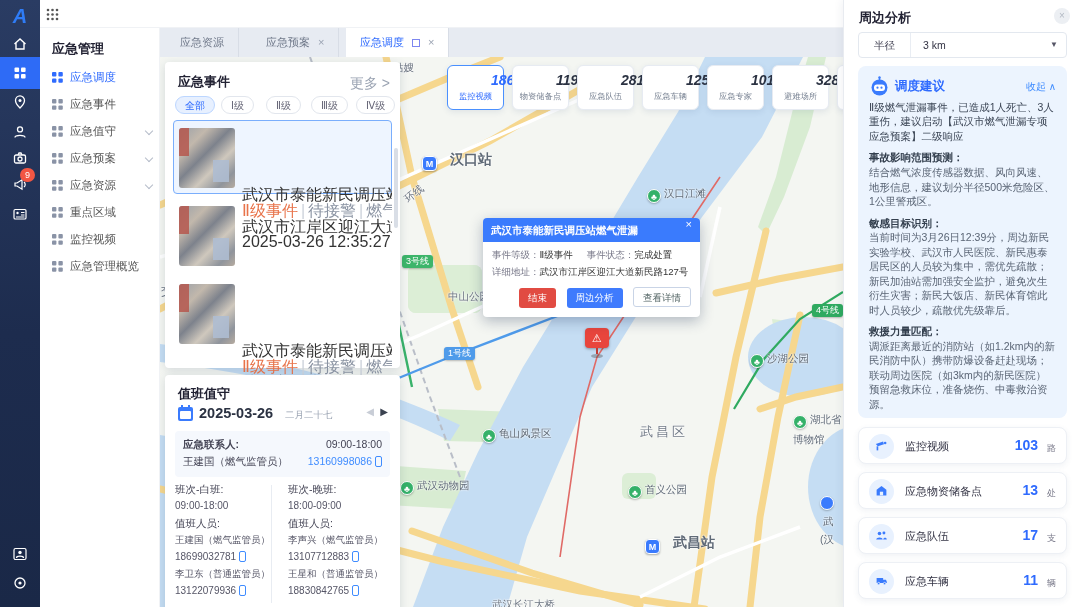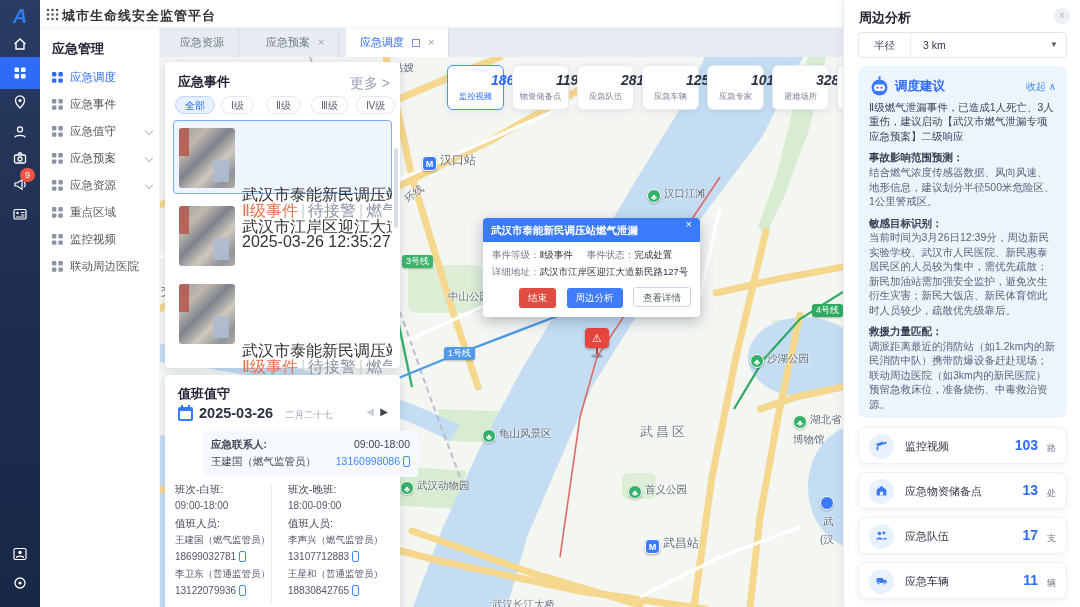--- a/index.html
+++ b/index.html
@@ -39,21 +39,21 @@
   
   .map { left:160px; top:57px; width:683px; height:550px; background:#f4f6f2; overflow:hidden; z-index:5; }
   .mlabel { position:absolute; font-size:10.5px; color:#6b7480; white-space:pre-line; text-shadow:0 0 2px #fff,0 0 2px #fff,0 0 2px #fff; }
   .district { font-size:13px; color:#707a86; letter-spacing:3px; }
   .poi { position:absolute; }
   .poi .dot { display:inline-block; width:14px; height:14px; border-radius:50%; background:#34b169; color:#fff; font-size:9px; line-height:14px; text-align:center; vertical-align:-3px; border:1.5px solid #fff; box-shadow:0 1px 2px rgba(0,0,0,.25); }
   .poi .dot.blue { background:#3a7bfd; }
   .poi .t { font-size:10.5px; color:#5f6a77; margin-left:3px; text-shadow:0 0 2px #fff,0 0 2px #fff; white-space:pre-line; }
   .stn { position:absolute; }
   .stn .ic { display:inline-block; width:15px; height:15px; border-radius:4px; background:#3a7bfd; color:#fff; font-size:9px; font-weight:bold; line-height:15px; text-align:center; vertical-align:-3px; border:1.5px solid #fff; box-shadow:0 1px 2px rgba(0,0,0,.3); }
-  .stn .t { font-size:12px; color:#5f6a77; margin-left:3px; text-shadow:0 0 2px #fff,0 0 2px #fff; }
+  .stn .t { font-size:14px; color:#5f6a77; margin-left:13px; text-shadow:0 0 2px #fff,0 0 2px #fff;font-weight:bold; }
   .lbadge { position:absolute; height:13px; line-height:13px; padding:0 4px; border-radius:3px; font-size:9px; color:#fff; box-shadow:0 1px 2px rgba(0,0,0,.25); }
 
   
   .scard { position:absolute; top:8px; width:57px; height:45px; background:#fff; border:1px solid #e7ebf2; border-radius:6px; box-shadow:0 2px 6px rgba(40,70,120,.10); text-align:center; cursor:pointer; }
   .scard .v { margin-top:6px; font-size:14px; font-weight:bold; font-style:italic; color:#2b3242;margin-left:43px; }
   .scard .l { margin-top:2px; font-size:9px; color:#7a8494; transform:scale(.92); }
   .scard.sel { border-color:#4a90ff; }
   .scard.sel .v, .scard.sel .l { color:#2f6bfe; }
 
   
@@ -77,21 +77,21 @@
 
   
   .dp { left:5px; top:318px; width:235px; height:240px; }
   .dp-title { left:13px; top:10px; font-size:13px; font-weight:bold; color:#223; }
   .cal { left:13px; top:32px; width:15px; height:14px; background:#3a7bfd; border-radius:2px; }
   .cal:before { content:""; position:absolute; left:2px; top:4px; right:2px; bottom:2px; background:#fff; border-radius:1px; }
   .cal:after { content:""; position:absolute; left:3px; top:-2px; width:2px; height:4px; background:#3a7bfd; box-shadow:7px 0 0 #3a7bfd; }
   .ddate { left:34px; top:30px; font-size:14.5px; font-weight:bold; color:#2b3242; }
   .dlunar { left:120px; top:34px; font-size:9.5px; color:#9aa3b2; }
   .darrow { top:31px; font-size:10px; cursor:pointer; }
-  .cbox { left:10px; top:56px; width:215px; height:46px; background:#f5f8fd; border-radius:4px; padding:7px 8px;margin-left:28px; }
+  .cbox { left:10px; top:56px; width:215px; height:46px; background:#f5f8fd; border-radius:4px; padding:7px 8px; }
   .crow { position:relative; height:17px; font-size:10.5px; color:#445; }
   .crow .r { position:absolute; right:0; top:0; }
   .blue { color:#3f8cff; }
   .bold { font-weight:bold; }
   .phic { display:inline-block; width:7px; height:11px; border:1.4px solid #3f8cff; border-radius:2px; vertical-align:-2px; margin-left:3px; }
   .cols { left:10px; top:108px; width:215px; }
   .col { position:absolute; top:0; width:102px; }
   .col.r { left:113px; }
   .vdiv { position:absolute; left:106px; top:2px; width:1px; height:118px; background:#e8ecf2; }
   .drow { height:17px; font-size:10px; color:#556; white-space:nowrap; }
@@ -214,21 +214,20 @@
         <circle cx="6.5" cy="2" r="1.3"></circle>
         <circle cx="11" cy="2" r="1.3"></circle>
         <circle cx="2" cy="6.5" r="1.3"></circle>
         <circle cx="6.5" cy="6.5" r="1.3"></circle>
         <circle cx="11" cy="6.5" r="1.3"></circle>
         <circle cx="2" cy="11" r="1.3"></circle>
         <circle cx="6.5" cy="11" r="1.3"></circle>
         <circle cx="11" cy="11" r="1.3"></circle>
       </g>
     </svg>
-  <div class="abs title">城市生命线安全监管平台</div>
 </div>
 
 <div class="abs sidebar">
   <div class="abs sb-title">应急管理</div>
   <div class="abs sb-item active" style="top:36px">
     <svg class="mi" width="11" height="11" viewBox="0 0 11 11">
         <g fill="#2f6bfe">
           <rect x="0" y="0" width="4.4" height="4.4" rx="1"></rect>
           <rect x="6.4" y="0" width="4.4" height="4.4" rx="1"></rect>
           <rect x="0" y="6.4" width="4.4" height="4.4" rx="1"></rect>
@@ -308,21 +307,21 @@
   </div>
   <div class="abs sb-item" style="top:225px">
     <svg class="mi" width="11" height="11" viewBox="0 0 11 11">
         <g fill="#8a93a6">
           <rect x="0" y="0" width="4.4" height="4.4" rx="1"></rect>
           <rect x="6.4" y="0" width="4.4" height="4.4" rx="1"></rect>
           <rect x="0" y="6.4" width="4.4" height="4.4" rx="1"></rect>
           <rect x="6.4" y="6.4" width="4.4" height="4.4" rx="1"></rect>
         </g>
       </svg>
-    <span class="lbl">联动周边医院</span>
+    <span class="lbl">应急管理概览</span>
   </div>
 </div>
 
 <div class="abs tabbar">
   <div class="tab" style="left:6px"><span>应急资源</span></div>
   <div class="tab" style="left:92px"><span>应急预案</span><span class="x">×</span></div>
   <div class="tab active" style="left:186px"><span>应急调度</span><span class="sq"></span><span class="x">×</span></div>
 </div>
 
 <div class="abs map">

